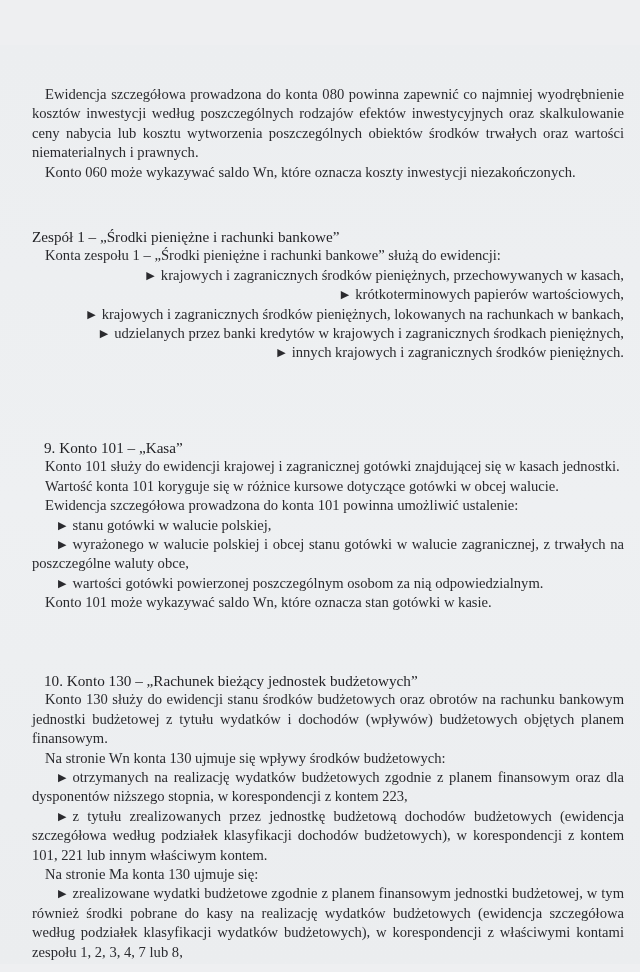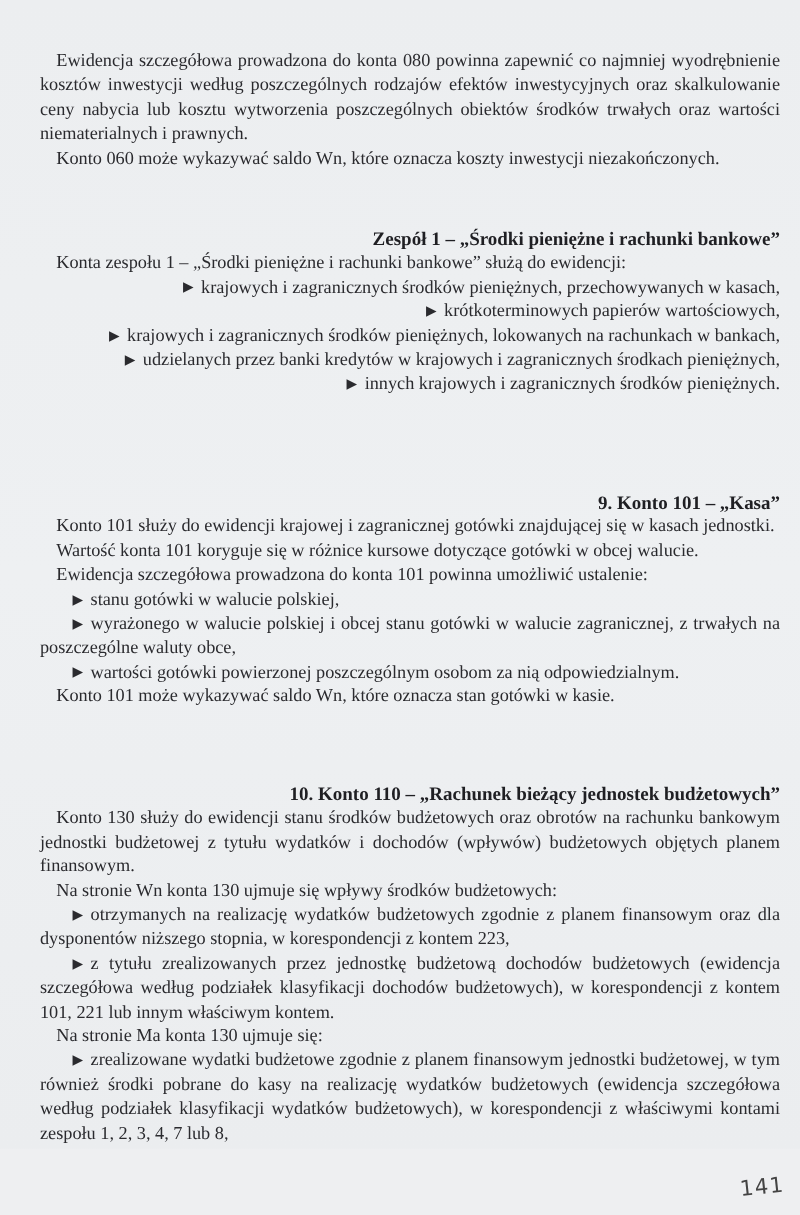--- a/index.html
+++ b/index.html
@@ -2,26 +2,26 @@
 <html><head>
 <meta charset="utf-8">
 <style>
   html, body { margin: 0; padding: 0; }
   body {
     width: 640px; height: 972px; overflow: hidden;
     background: #eeeff1;
     font-family: "Liberation Serif", "DejaVu Serif", serif;
     color: #2a2a2e;
   }
-  .page { position: relative; width: 640px; height: 919px; background: linear-gradient(180deg,#eceef0 0%,#eef0f2 50%,#ebedef 100%); }
+  .page { position: relative; width: 640px; height: 919px; background: linear-gradient(180deg,#eceef0 0%,#eef0f2 50%,#ebedef 100%); margin-top: 45px; }
   .block { position: absolute; left: 32px; width: 592px; font-size: 14.6px; line-height: 19.4px; }
   .p { margin: 0; text-align: justify; }
   .ind { text-indent: 13px; }
   .last { text-align-last: left; }
-  .h { font-weight: bold; font-size: 15.2px; margin: 0; color: #1f1f23; text-align: right; }
+  .h { font-weight: normal; font-size: 15.2px; margin: 0; color: #1f1f23; }
   .h.ind { text-indent: 12px; }
   .b { margin: 0; padding-left: 13px; text-align: right; }
   .bj { margin: 0; text-indent: 13px; text-align: justify; }
   .arrow { display: inline-block; font-size: 11px; margin-right: 6px; vertical-align: 1px; color: #2a2a2e; }
   .pagenum { position: absolute; left: 592px; top: 940px; font-family: "DejaVu Sans", sans-serif; font-size: 17px; color: #444; transform: rotate(-6deg); letter-spacing: 1px; }
 </style>
 </head>
 <body>
 
 <div class="page">
@@ -46,21 +46,21 @@
     <p class="p ind">Konto 101 służy do ewidencji krajowej i zagranicznej gotówki znajdującej się w kasach jednostki.</p>
     <p class="p ind">Wartość konta 101 koryguje się w różnice kursowe dotyczące gotówki w obcej walucie.</p>
     <p class="p ind">Ewidencja szczegółowa prowadzona do konta 101 powinna umożliwić ustalenie:</p>
     <p class="bj"><span class="arrow">▶</span><span>stanu gotówki w walucie polskiej,</span></p>
     <p class="bj"><span class="arrow">▶</span><span>wyrażonego w walucie polskiej i obcej stanu gotówki w walucie zagranicznej, z trwałych na poszczególne waluty obce,</span></p>
     <p class="bj"><span class="arrow">▶</span><span>wartości gotówki powierzonej poszczególnym osobom za nią odpowiedzialnym.</span></p>
     <p class="p ind">Konto 101 może wykazywać saldo Wn, które oznacza stan gotówki w kasie.</p>
   </div>
 
   <div class="block" style="top:626px;">
-    <p class="h ind">10. Konto 110 – „Rachunek bieżący jednostek budżetowych”</p>
+    <p class="h ind">10. Konto 130 – „Rachunek bieżący jednostek budżetowych”</p>
     <p class="p ind">Konto 130 służy do ewidencji stanu środków budżetowych oraz obrotów na rachunku bankowym jednostki budżetowej z tytułu wydatków i dochodów (wpływów) budżetowych objętych planem finansowym.</p>
     <p class="p ind">Na stronie Wn konta 130 ujmuje się wpływy środków budżetowych:</p>
     <p class="bj"><span class="arrow">▶</span><span>otrzymanych na realizację wydatków budżetowych zgodnie z planem finansowym oraz dla dysponentów niższego stopnia, w korespondencji z kontem 223,</span></p>
     <p class="bj"><span class="arrow">▶</span><span>z tytułu zrealizowanych przez jednostkę budżetową dochodów budżetowych (ewidencja szczegółowa według podziałek klasyfikacji dochodów budżetowych), w korespondencji z kontem 101, 221 lub innym właściwym kontem.</span></p>
     <p class="p ind">Na stronie Ma konta 130 ujmuje się:</p>
     <p class="bj"><span class="arrow">▶</span><span>zrealizowane wydatki budżetowe zgodnie z planem finansowym jednostki budżetowej, w tym również środki pobrane do kasy na realizację wydatków budżetowych (ewidencja szczegółowa według podziałek klasyfikacji wydatków budżetowych), w korespondencji z właściwymi kontami zespołu 1, 2, 3, 4, 7 lub 8,</span></p>
   </div>
 
   <div class="pagenum">141</div>
 </div>

